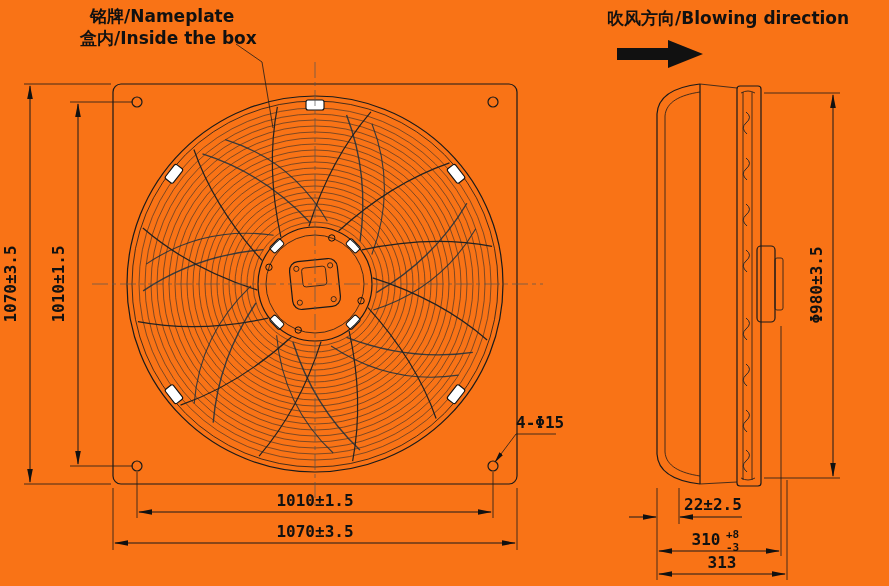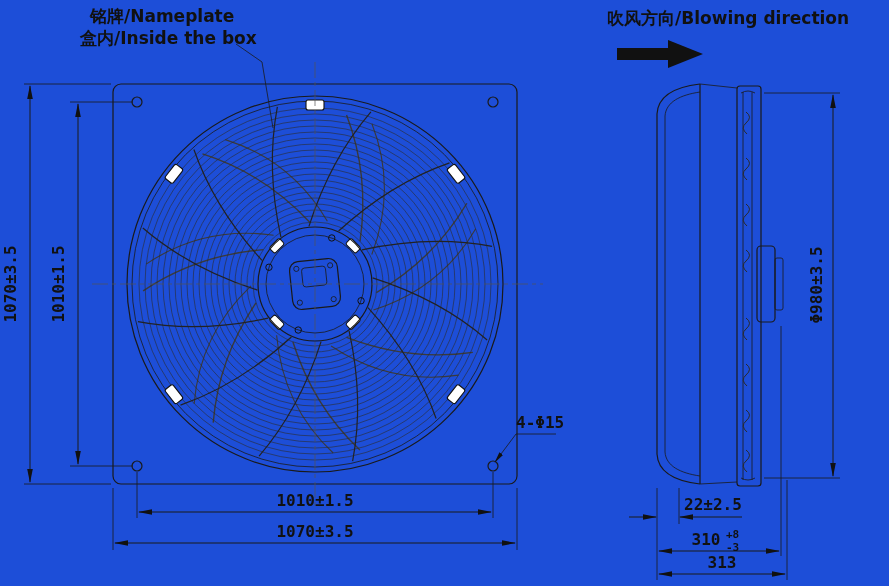--- a/index.html
+++ b/index.html
@@ -1,16 +1,16 @@
 <!DOCTYPE html>
 <html><head>
 <meta charset="utf-8">
 <style>
   html,body{margin:0;padding:0;background:#ffffff;}
-  .stage{position:relative;width:889px;height:586px;background:#1d4ed8;overflow:hidden;
+  .stage{position:relative;width:889px;height:586px;background:#f97316;overflow:hidden;
          font-family:"DejaVu Sans Mono", monospace;}
   svg{display:block;}
   .dim{font:bold 16px "DejaVu Sans Mono", monospace;fill:#111;}
   .dim-sm{font:bold 11px "DejaVu Sans Mono", monospace;fill:#111;}
   .lbl{font:bold 17px "DejaVu Sans", "DejaVu Sans Mono", sans-serif;fill:#111;}
   .thin{stroke:#1a1a1a;stroke-width:0.8;fill:none;}
   .med{stroke:#1a1a1a;stroke-width:1.2;fill:none;}
   .dimline{stroke:#1a1a1a;stroke-width:1;fill:none;}
   .ext{stroke:#1a1a1a;stroke-width:0.8;fill:none;}
   .cline{stroke:#555;stroke-width:0.7;fill:none;stroke-dasharray:16 4 4 4;}

